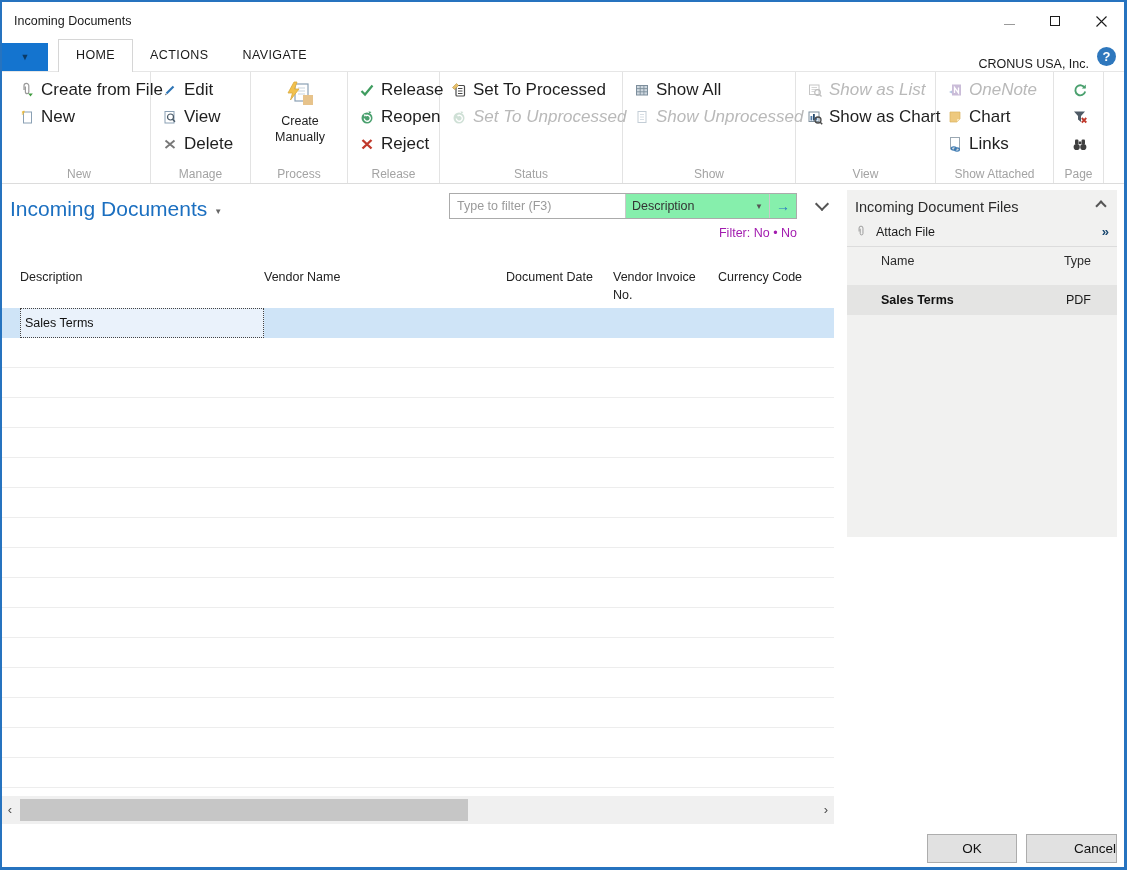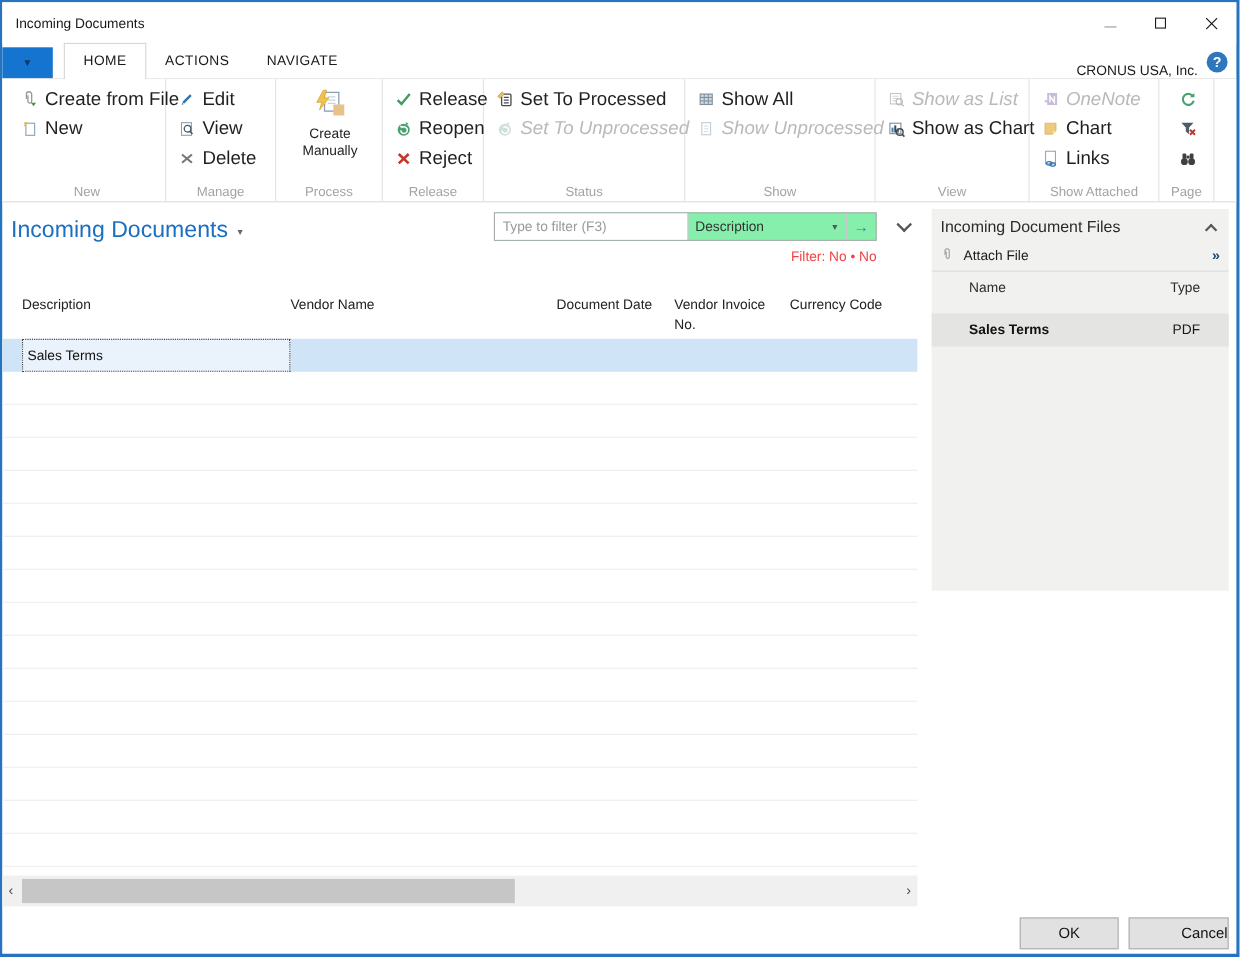--- a/index.html
+++ b/index.html
@@ -47,37 +47,37 @@
   .page-title{font-size:21px;color:#1b6fc0;}
   .title-caret{font-size:8px;color:#666;margin-top:4px;}
   .filterbox{position:absolute;left:447px;top:3px;width:348px;height:26px;border:1px solid #ababab;display:flex;align-items:stretch;background:#86efac;}
   .filter-input{border:none;outline:none;flex:0 0 164px;font-size:12.5px;padding:0 7px;font-family:inherit;color:#333;}
   .filter-input::placeholder{color:#9a9a9a;}
   .filter-field{flex:1;border-left:1px solid #c9c9c9;display:flex;align-items:center;font-size:12.5px;padding:0 6px;color:#333;justify-content:space-between;}
   .fcaret{font-size:8px;color:#555;}
   .filter-go{flex:0 0 27px;border-left:1px solid #c9c9c9;display:flex;align-items:center;justify-content:center;color:#2a7ac0;font-size:14px;}
   .pane-chevron{position:absolute;left:810px;top:8px;width:20px;height:16px;display:flex;align-items:center;justify-content:center;}
   .chev{width:10px;height:10px;border-right:2px solid #555;border-bottom:2px solid #555;transform:rotate(45deg);margin-top:-4px;}
-  .filter-summary{position:absolute;top:36px;right:37px;font-size:12.5px;color:#ef4444;}
+  .filter-summary{position:absolute;top:36px;right:37px;font-size:12.5px;color:#a21caf;}
   
   .grid{position:absolute;top:258px;left:0;width:832px;}
   .grid-header{display:grid;grid-template-columns:262px 242px 107px 105px 116px;font-size:12.5px;color:#222;height:48px;padding-top:8px;line-height:1.45;}
   .gh{padding-right:10px;}
   .gh:first-child{padding-left:18px;}
   .grid-row-selected{display:grid;grid-template-columns:262px 242px 107px 105px 116px;height:30px;background:#cfe4f7;font-size:12.5px;align-items:stretch;}
   .cell-focus{margin-left:18px;background:#eaf2fb;border:1px dotted #444;display:flex;align-items:center;padding-left:4px;color:#111;}
   .grid-empty-row{height:30px;border-bottom:1px solid #ededed;}
   
   .hscroll{position:absolute;top:794px;left:0;width:832px;height:28px;background:#f0f0f0;display:flex;align-items:center;}
   .harrow{width:16px;text-align:center;font-size:13px;color:#4a4a4a;line-height:28px;}
   .htrack{flex:1;position:relative;height:100%;}
   .hthumb{position:absolute;left:2px;top:3px;height:22px;width:56%;background:#c6c6c6;}
   
   .factbox{position:absolute;left:845px;top:188px;width:270px;height:347px;background:#f1f1f0;font-size:12.5px;}
-  .fb-head{display:flex;align-items:center;justify-content:space-between;padding:9px 12px 4px 8px;}
+  .fb-head{display:flex;justify-content:space-between;padding:9px 12px 4px 8px;}
   .fb-title{font-size:14.5px;color:#2b2b2b;}
   .chev-up{width:8px;height:8px;border-left:2px solid #555;border-top:2px solid #555;transform:rotate(45deg);margin-top:3px;}
   .fb-attach{display:flex;align-items:center;gap:8px;padding:5px 8px 7px;border-bottom:1px solid #dcdcdc;}
   .fb-more{margin-left:auto;color:#17466e;font-size:13px;font-weight:bold;}
   .fb-cols{display:flex;justify-content:space-between;padding:7px 26px 0 34px;color:#2b2b2b;}
   .fb-row{display:flex;justify-content:space-between;margin-top:17px;height:30px;background:#e4e4e3;align-items:center;padding:0 26px 0 34px;}
   .fb-row .fname{font-weight:bold;color:#111;}
   
   .btn{position:absolute;top:832px;height:29px;background:#e1e1e1;border:1px solid #adadad;font-size:13.5px;color:#111;
     display:flex;align-items:center;justify-content:center;font-family:inherit;}

